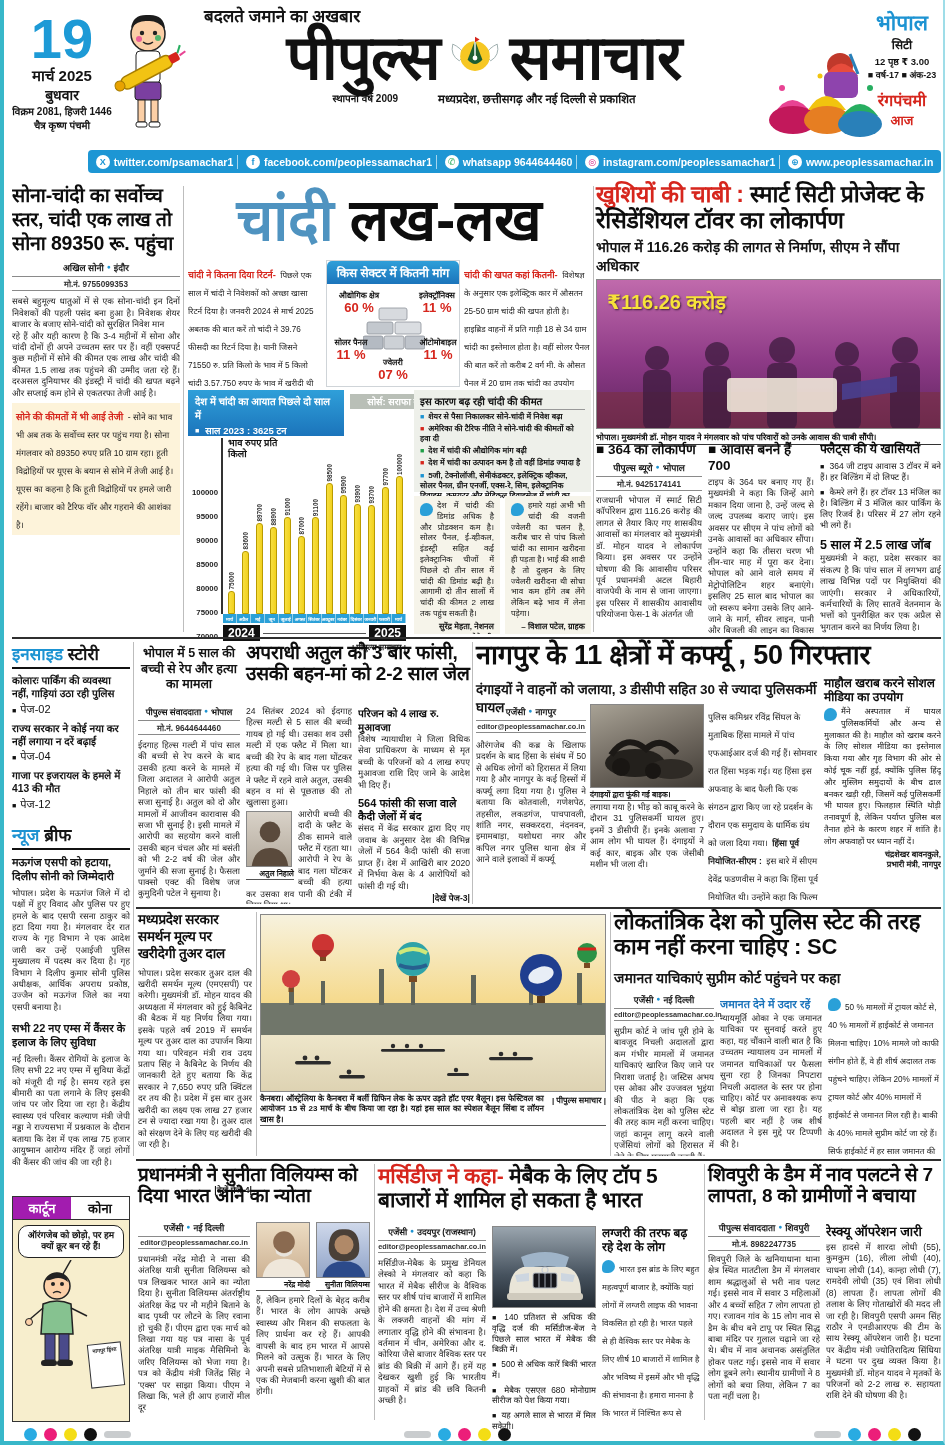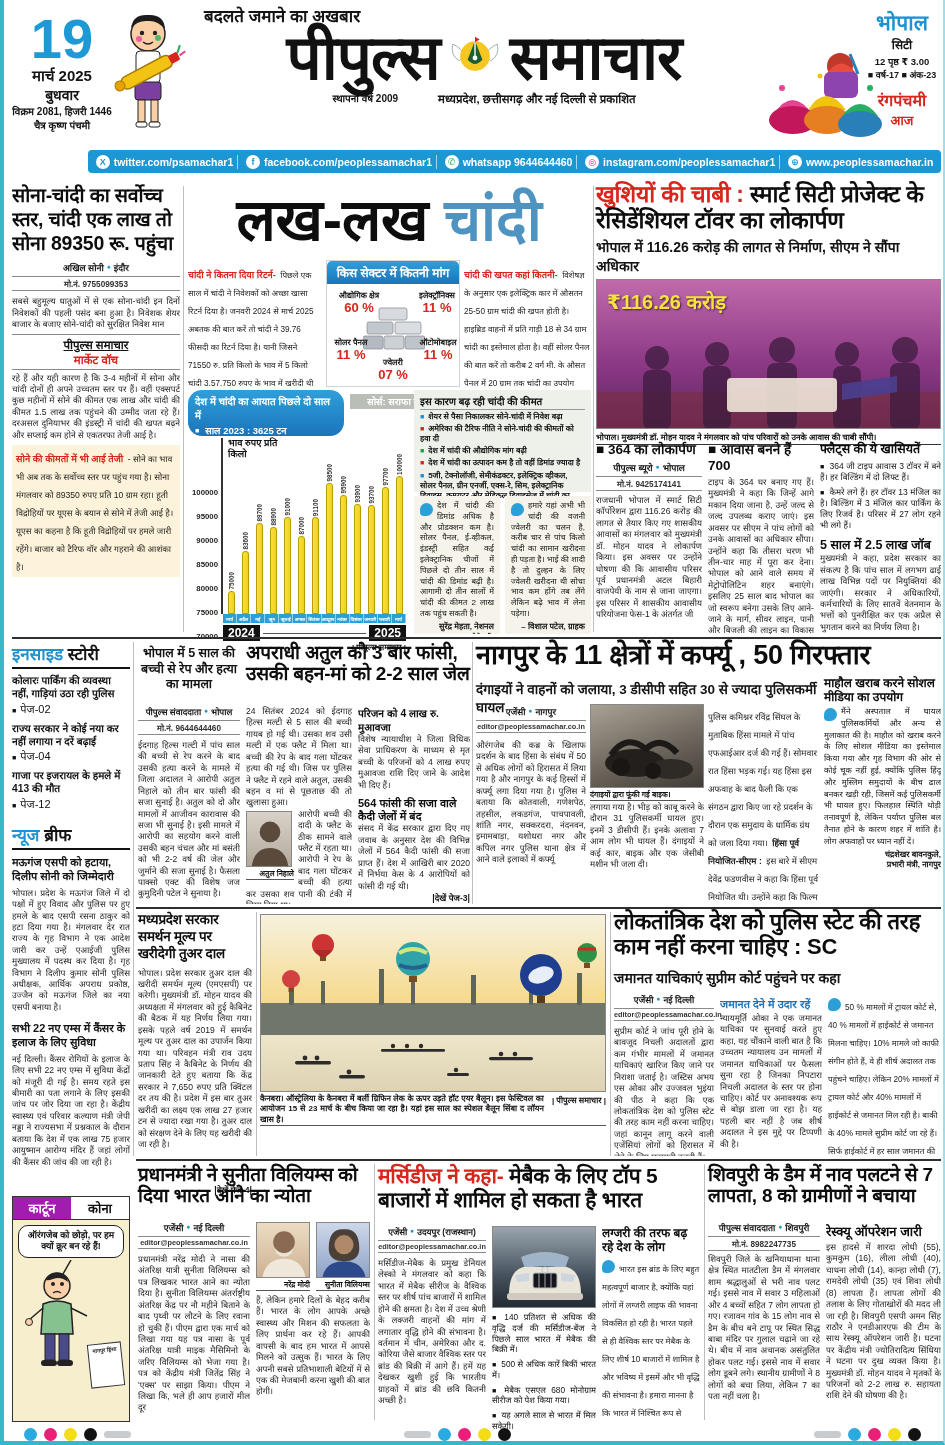--- a/index.html
+++ b/index.html
@@ -42,21 +42,21 @@
 .plot{display:flex;align-items:flex-end;height:176px;border-left:2px solid #333;padding-left:2px}
 .bar-cell{flex:1;display:flex;flex-direction:column;align-items:center;justify-content:flex-end}
 .bar-val{writing-mode:vertical-rl;transform:rotate(180deg);font-size:6.3px;font-weight:bold;color:#333;margin-bottom:1px}
 .bar{width:7px;background:linear-gradient(90deg,#f7df3f,#e8c714);border:0.5px solid #b99b00;border-radius:3px 3px 0 0}
 .months{display:flex;background:#2aa0d8;margin-left:2px}
 .bar-month{flex:1;color:#fff;font-size:4.6px;font-weight:bold;text-align:center;padding:1.5px 0;border-right:1px solid rgba(255,255,255,.5)}
 .yearsrow{display:flex;justify-content:space-between;align-items:center;margin:2px 0 0 2px}
 .yearbox{background:#111;color:#fff;font-size:12px;font-weight:bold;padding:1px 5px}
 .yearline{flex:1;border-top:1px solid #555;margin:0 3px}
 
-.bluebox{background:linear-gradient(180deg,#2f9fd9,#1b74bb);color:#fff;border-radius:14px;padding:4px 7px}
+.bluebox{background:linear-gradient(180deg,#2f9fd9,#1b74bb);color:#fff;border-radius:0;padding:4px 7px}
 .bluebox li{list-style:none;font-size:9.5px;font-weight:bold;margin-top:2px}
 .bluebox li::before{content:"■";font-size:7px;margin-right:6px;vertical-align:1px}
 .reasons{background:#eef0ea;padding:4px 6px}
 .reasons li{list-style:none;font-size:7.9px;font-weight:bold;line-height:1.28;margin-top:2px;text-align:left}
 .reasons li::before{content:"■";font-size:7px;margin-right:4px}
 .c-blue::before{color:#1d93d2}.c-red::before{color:#d6261d}.c-green::before{color:#1e9e46}
 .quote{background:#f6f4ea;padding:5px 6px;font-size:8px;line-height:1.35;text-align:justify}
 .qmark{float:left;width:13px;height:13px;background:#2aa0d8;border-radius:50% 50% 50% 4px;margin:2px 4px 0 0}
 .qattr{display:block;text-align:right;font-weight:bold;margin-top:2px}
 .feat li{list-style:none;font-size:8.5px;line-height:1.3;text-align:justify;margin-top:4px}
@@ -200,34 +200,30 @@
   <div class="vrule" style="left:179px;top:186px;height:446px"></div>
   <div class="vrule" style="left:589px;top:186px;height:446px"></div>
 
   <div class="abs clip" style="left:8px;top:184px;width:168px;height:450px">
     <div class="headline" style="font-size:19.5px;line-height:1.22">सोना-चांदी का सर्वोच्च स्तर, चांदी एक लाख तो सोना 89350 रू. पहुंचा</div>
     <div class="byline" style="margin-top:6px">
       <span>अखिल सोनी</span><span class="bdot"></span><span>इंदौर</span>
     </div>
     <div class="contact">मो.नं. 9755099353</div>
     <p class="body" style="margin-top:5px">सबसे बहुमूल्य धातुओं में से एक सोना-चांदी इन दिनों निवेशकों की पहली पसंद बना हुआ है। निवेशक शेयर बाजार के बजाए सोने-चांदी को सुरक्षित निवेश मान</p>
-    <div class="badge">
-      <div style="font-size:11.5px;text-decoration:underline" class="b">पीपुल्स समाचार</div>
-      <div style="font-size:11.5px" class="b red">मार्केट वॉच</div>
-    </div>
     <p class="body">रहे हैं और यही कारण है कि 3-4 महीनों में सोना और चांदी दोनों ही अपने उच्चतम स्तर पर हैं। वहीं एक्सपर्ट कुछ महीनों में सोने की कीमत एक लाख और चांदी की कीमत 1.5 लाख तक पहुंचने की उम्मीद जता रहे हैं। दरअसल दुनियाभर की इंडस्ट्री में चांदी की खपत बढ़ने और सप्लाई कम होने से एकतरफा तेजी आई है।</p>
     <div class="gold" style="margin-top:4px">
       <span class="b red" style="font-size:9.5px">सोने की कीमतों में भी आई तेजी</span>
       <span class="body">- सोने का भाव भी अब तक के सर्वोच्च स्तर पर पहुंच गया है। सोना मंगलवार को 89350 रुपए प्रति 10 ग्राम रहा। हूती विद्रोहियों पर यूएस के बयान से सोने में तेजी आई है। यूएस का कहना है कि हूती विद्रोहियों पर हमले जारी रहेंगे। बाजार को टैरिफ वॉर और गहराने की आशंका है।</span>
     </div>
   </div>
 
   <div class="abs" style="left:182px;top:180px;width:406px;height:80px;display:flex;align-items:center;justify-content:center;gap:16px">
+    <span class="headline" style="font-size:58px;color:#4f93c0">चांदी</span>
     <span class="headline" style="font-size:58px">लख-लख</span>
-    <span class="headline" style="font-size:58px;color:#4f93c0">चांदी</span>
   </div>
 
   <div class="abs clip" style="left:184px;top:264px;width:134px;height:122px">
     <span class="b red" style="font-size:9.3px">चांदी ने कितना दिया रिटर्न-</span>
     <span class="body-sm">पिछले एक साल में चांदी ने निवेशकों को अच्छा खासा रिटर्न दिया है। जनवरी 2024 से मार्च 2025 अबतक की बात करें तो चांदी ने 39.76 फीसदी का रिटर्न दिया है। यानी जिसने 71550 रु. प्रति किलो के भाव में 5 किलो चांदी 3,57,750 रुपए के भाव में खरीदी थी उसकी कीमत आज 5 लाख हो गई है। निवेशक को करीब 1,42,250 रु. का मुनाफा हो रहा है।</span>
   </div>
 
   <div class="abs" style="left:322px;top:260px;width:134px;height:127px;border:1px solid #cfd4d8">
     <div class="bluebox" style="border-radius:5px 5px 0 0;text-align:center;font-size:12px;font-weight:900;padding:3px 2px">किस सेक्टर में कितनी मांग</div>
     <div style="position:relative;height:96px">

